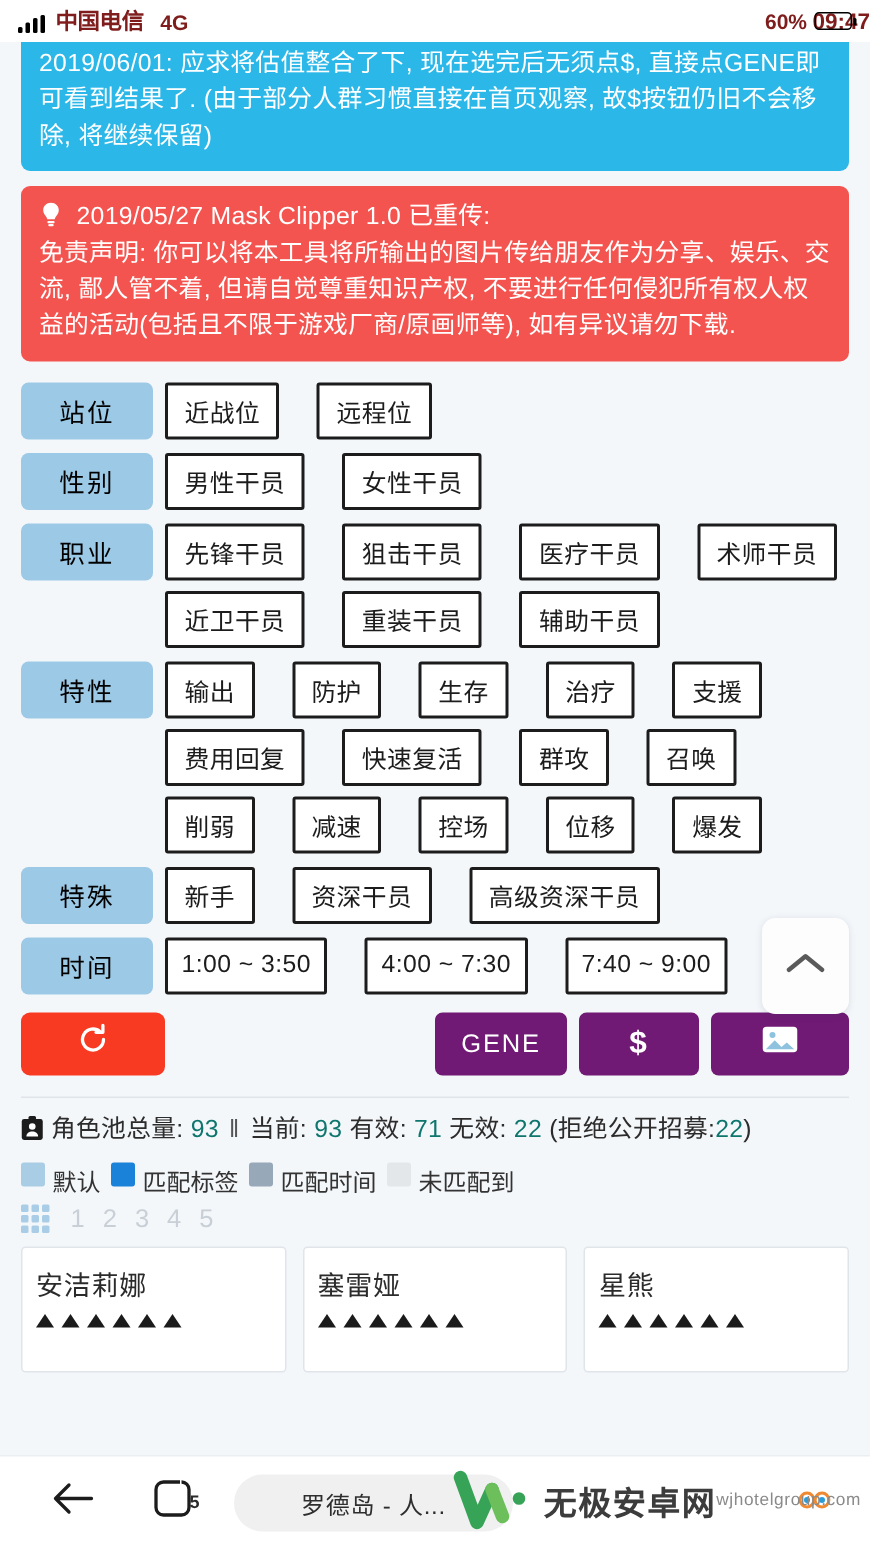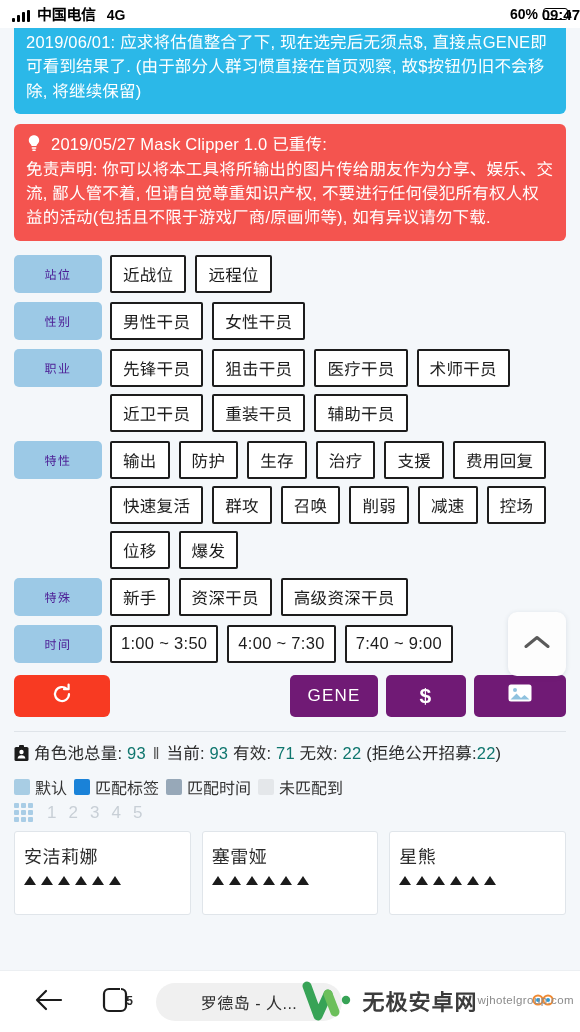--- a/index.html
+++ b/index.html
@@ -18,21 +18,21 @@
 
   
   .statusbar {
     height: 28px;
     background: #ffffff;
     display: flex;
     align-items: center;
     padding: 0 12px;
     font-size: 15px;
     font-weight: bold;
-    color: #000000;
+    color: #7f1d1d;
     position: relative;
   }
   .sb-left { display: flex; align-items: flex-end; gap: 7px; }
   .signal { display: flex; align-items: flex-end; gap: 2px; height: 12px; }
   .signal i { display: block; width: 3px; background: #000; border-radius: 1px; }
   .signal i:nth-child(1) { height: 4px; }
   .signal i:nth-child(2) { height: 7px; }
   .signal i:nth-child(3) { height: 10px; }
   .signal i:nth-child(4) { height: 12px; }
   .carrier { font-size: 15px; font-weight: bold; letter-spacing: -0.3px; line-height: 1; }
@@ -85,28 +85,28 @@
     display: flex;
     align-items: flex-start;
     margin-bottom: 9px;
   }
   .cat {
     flex: 0 0 auto;
     width: 88px;
     height: 38px;
     background: #9cc9e6;
     border-radius: 5px;
-    color: #4c1d95;
-    font-size: 12px;
+    color: #000000;
+    font-size: 17px;
     display: flex; align-items: center; justify-content: center;
     letter-spacing: 1.5px;
     margin-right: 8px;
     font-family: Liberation Mono, monospace;
   }
-  .opts { display: flex; flex-wrap: wrap; gap: 7px 9px; padding-top: 0px; }
+  .opts { display: flex; flex-wrap: wrap; gap: 7px 25px; padding-top: 0px; }
   .opt {
     border: 2px solid #1c1c1c;
     background: #ffffff;
     color: #1c1c1c;
     font-size: 16.5px;
     height: 38px;
     padding: 0 11px;
     display: flex; align-items: center; justify-content: center;
     border-radius: 2px;
     white-space: nowrap;
@@ -161,21 +161,21 @@
 
   
   .legend {
     margin-top: 9px;
     display: flex;
     align-items: center;
     gap: 7px;
     font-size: 16px;
     color: #333;
   }
-  .legend .item { display: flex; align-items: center; gap: 5px; font-family: Liberation Mono, monospace; }
+  .legend .item { display: flex; gap: 5px; font-family: Liberation Mono, monospace; }
   .sw { width: 16px; height: 16px; border-radius: 2px; display: block; }
 
   
   .rarity {
     margin-top: 4px;
     display: flex;
     align-items: center;
     gap: 12px;
     font-size: 17px;
     color: #c8cfd6;

